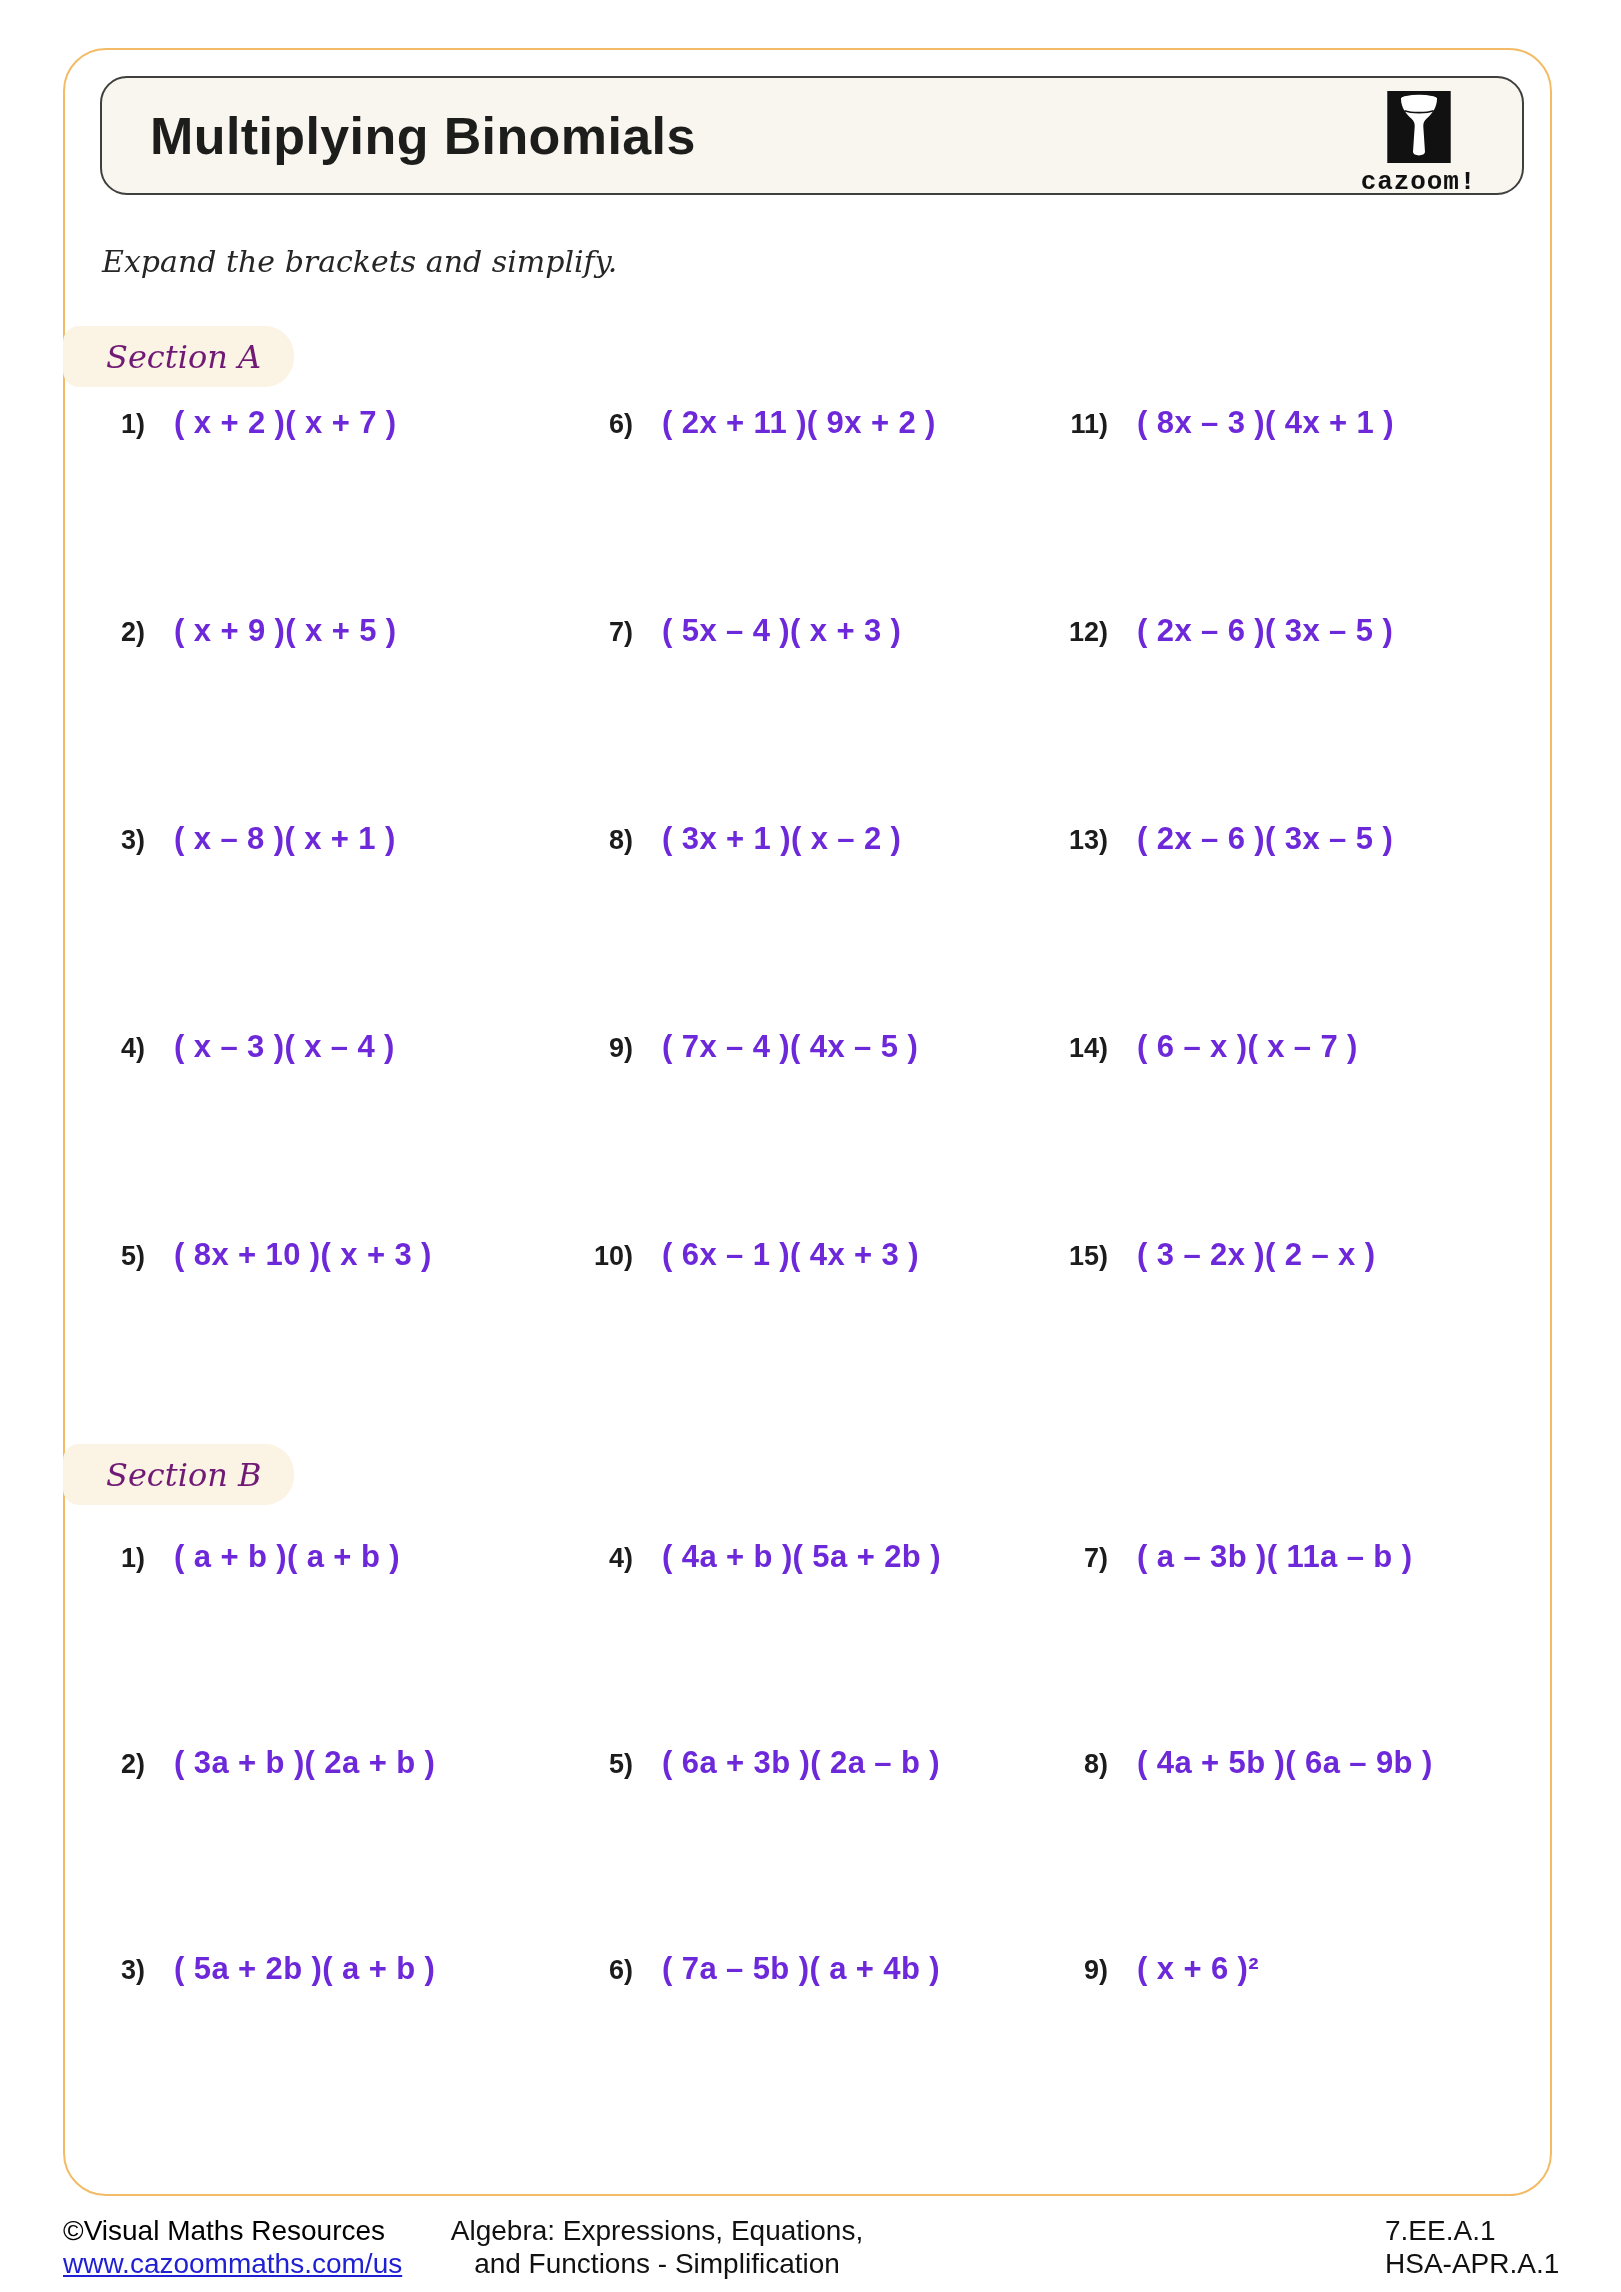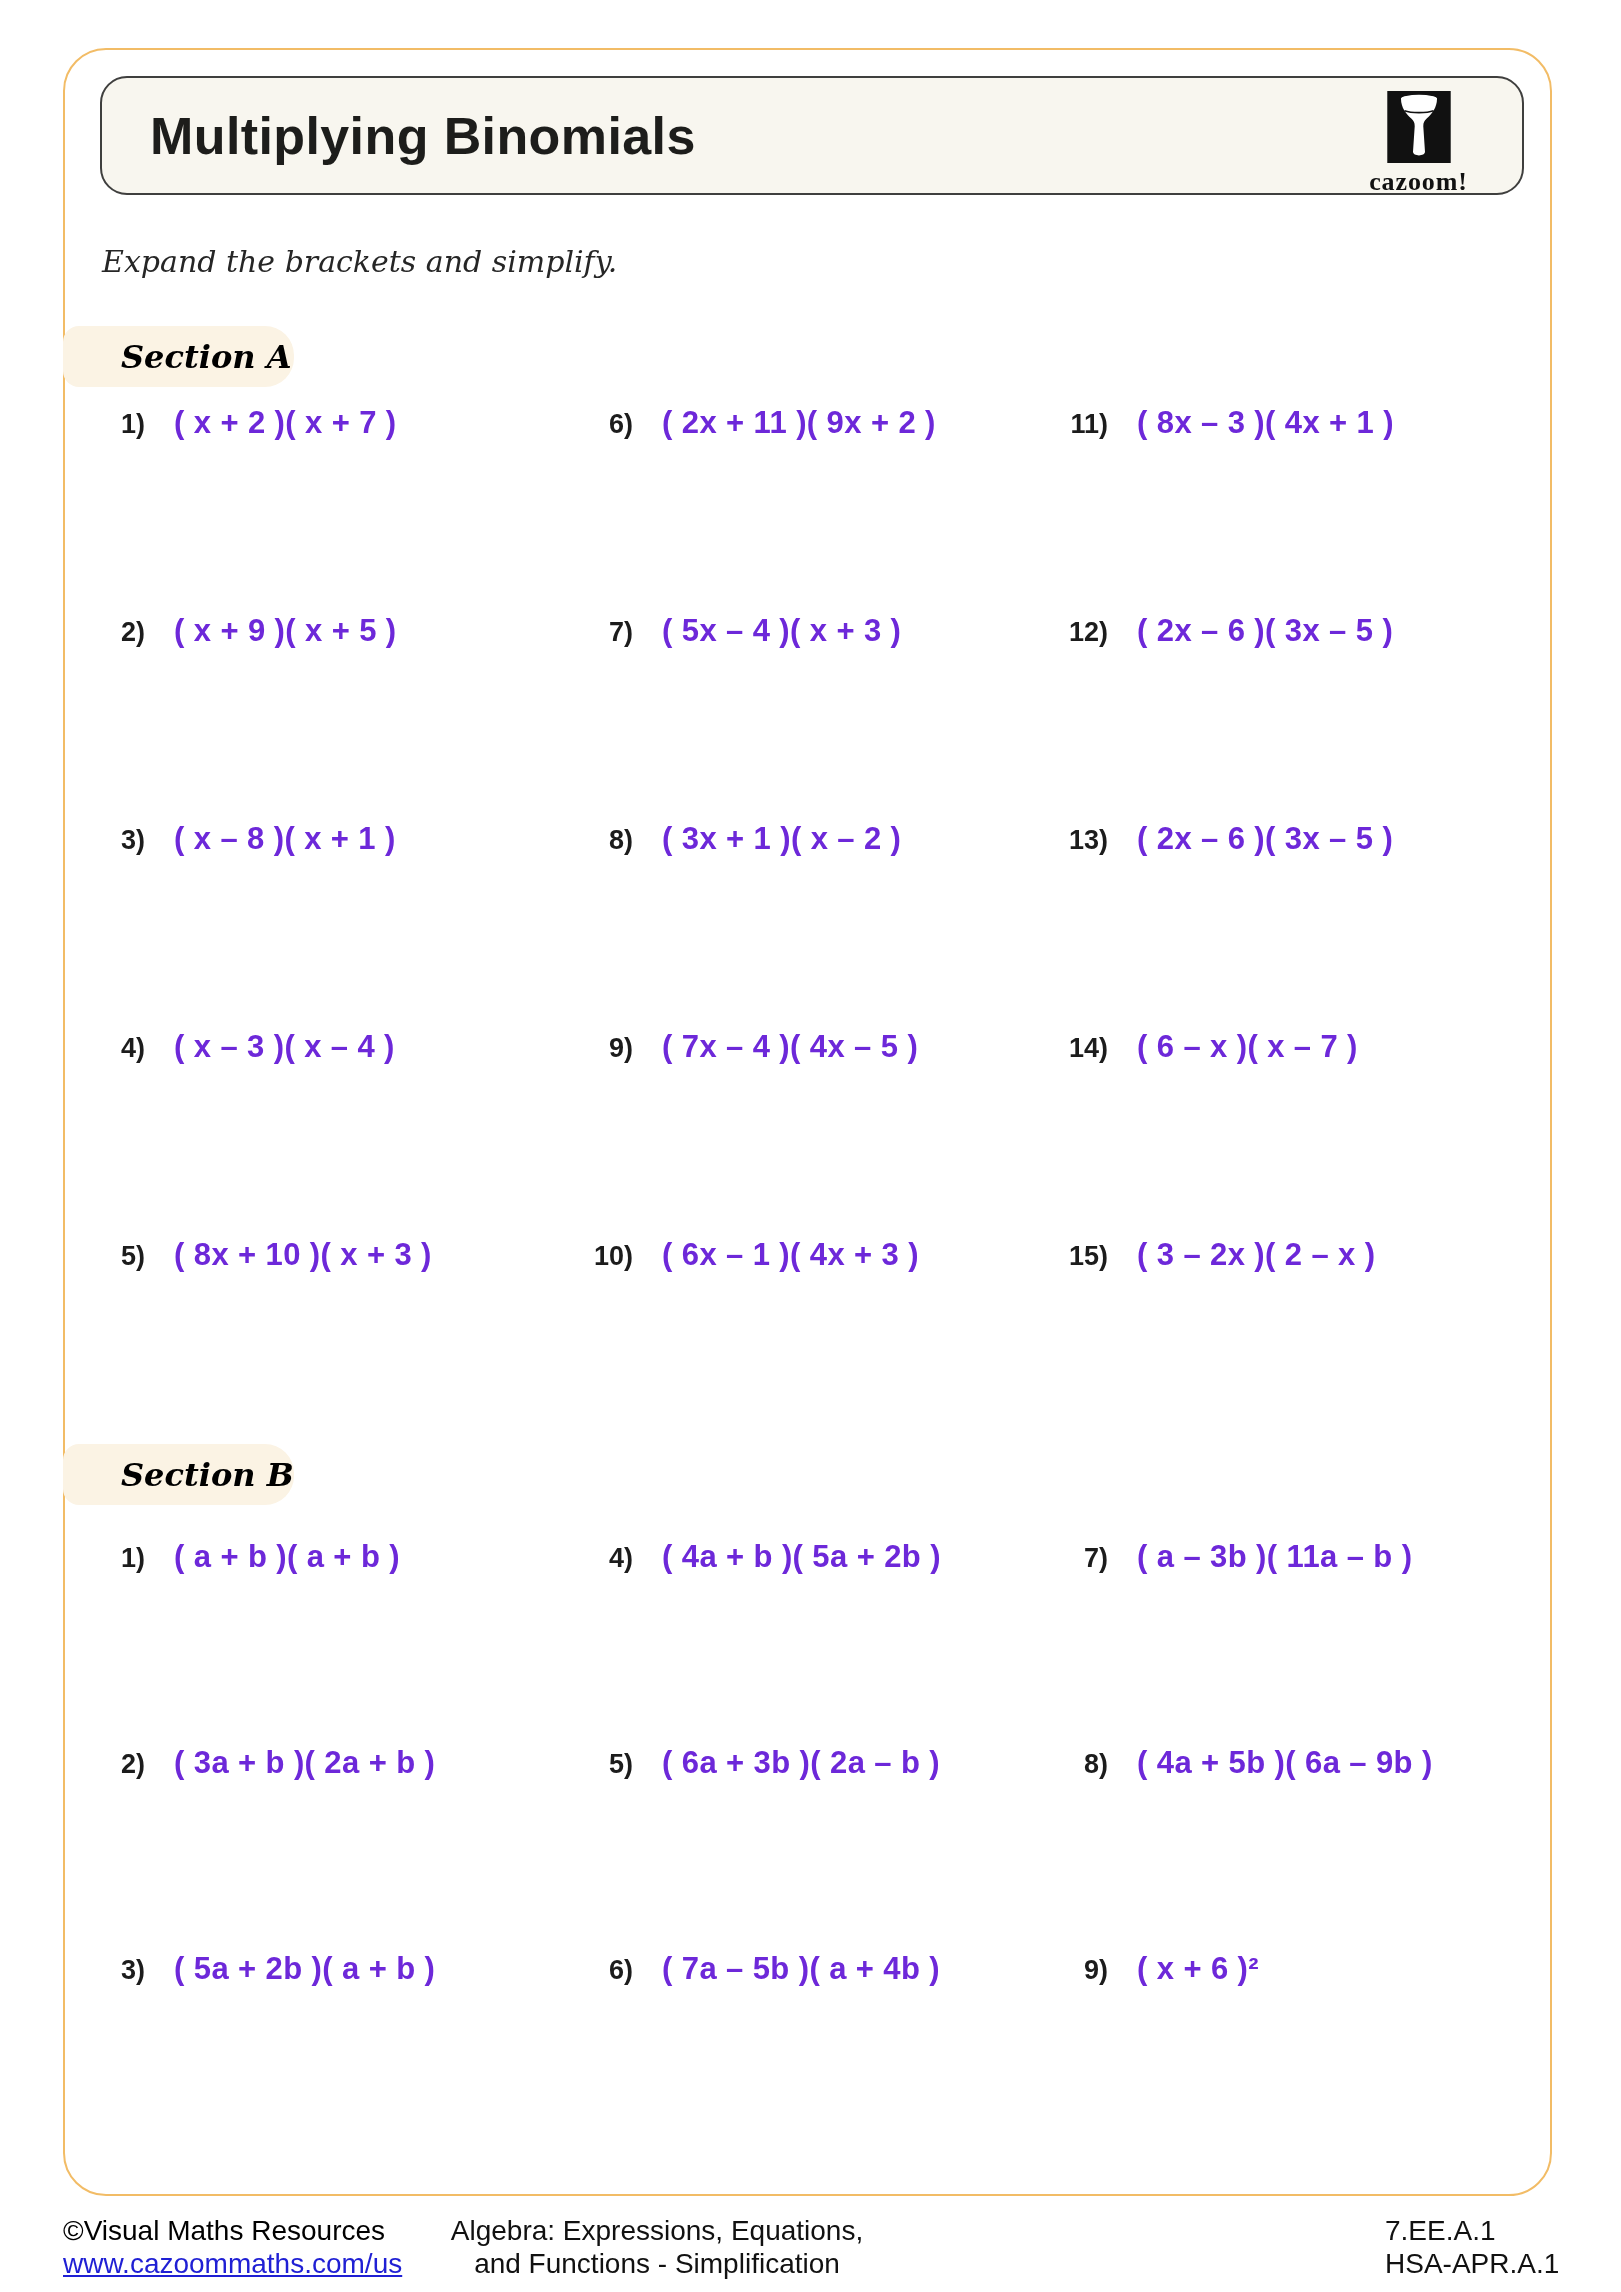--- a/index.html
+++ b/index.html
@@ -39,43 +39,43 @@
     color: #1D1D1B;
     font-family: "Liberation Sans", sans-serif;
   }
   .logo {
     position: absolute; right: 32px; top: 13.4px;
     width: 143px; text-align: center;
   }
   .logo-icon { display: inline-block; line-height: 0; }
   .logo-text {
     display: block; margin-top: 0.9px;
-    font-family: Liberation Serif, serif;
+    font-family: Liberation Mono, monospace;
     font-weight: bold; font-size: 26px; color: #111;
     letter-spacing: 0.9px;
   }
   .instruction {
     position: absolute; left: 102px; top: 244px;
     font-family: "DejaVu Serif", serif;
     font-style: italic; font-size: 30px; color: #262626;
   }
   .section-label {
     position: absolute; left: 63px;
     width: 231px; height: 61px;
     background: var(--section-cream);
     border-radius: 16px 29px 29px 16px;
     display: flex; align-items: center;
     padding-left: 43px;
   }
   .label-a { top: 326px; }
   .label-b { top: 1444px; }
   .section-label span {
     font-family: "DejaVu Serif", serif;
-    font-style: italic; font-weight: bold;
-    font-size: 32px; color: #000000; margin-left: 15px;
+    font-style: italic; font-weight: normal;
+    font-size: 32px; color: #701a75;
   }
   .problems {
     position: absolute; left: 100px; width: 1397px;
     display: grid;
     grid-template-columns: 488px 475px 434px;
   }
   .problems-a { top: 405px; grid-auto-rows: 208px; }
   .problems-b { top: 1539px; grid-auto-rows: 206px; }
   .problem { display: flex; align-items: baseline; }
   .pnum {

